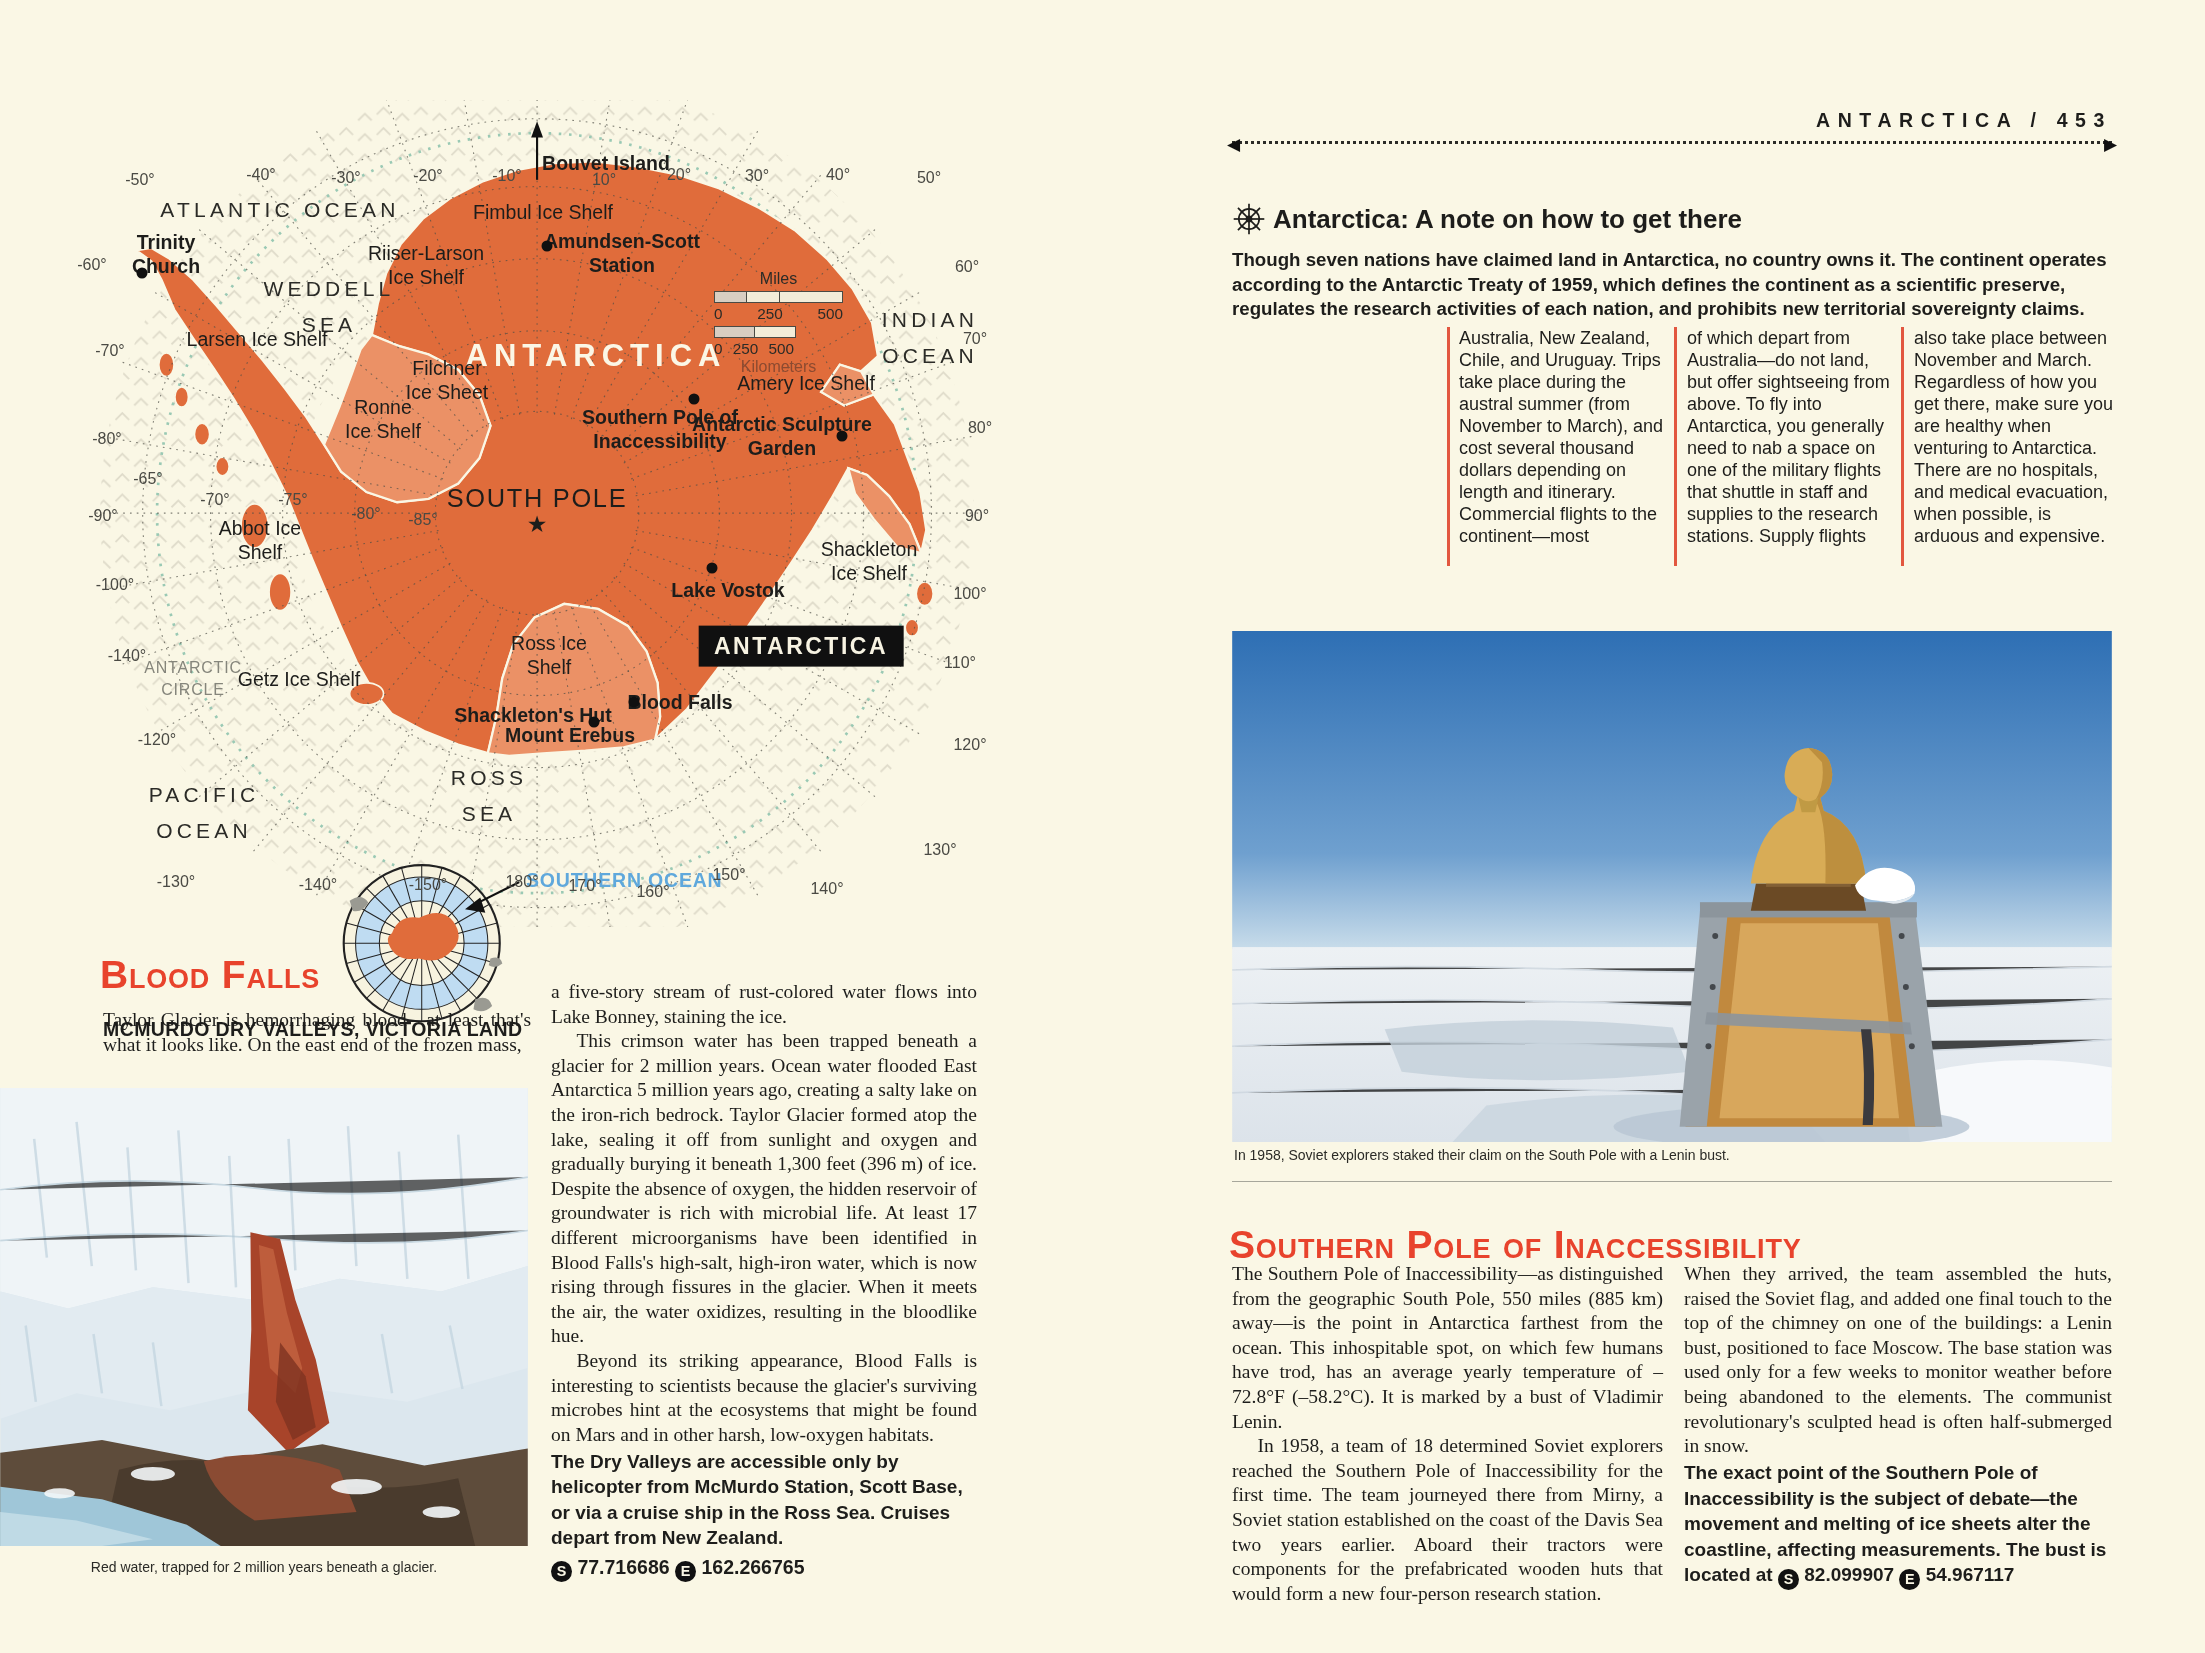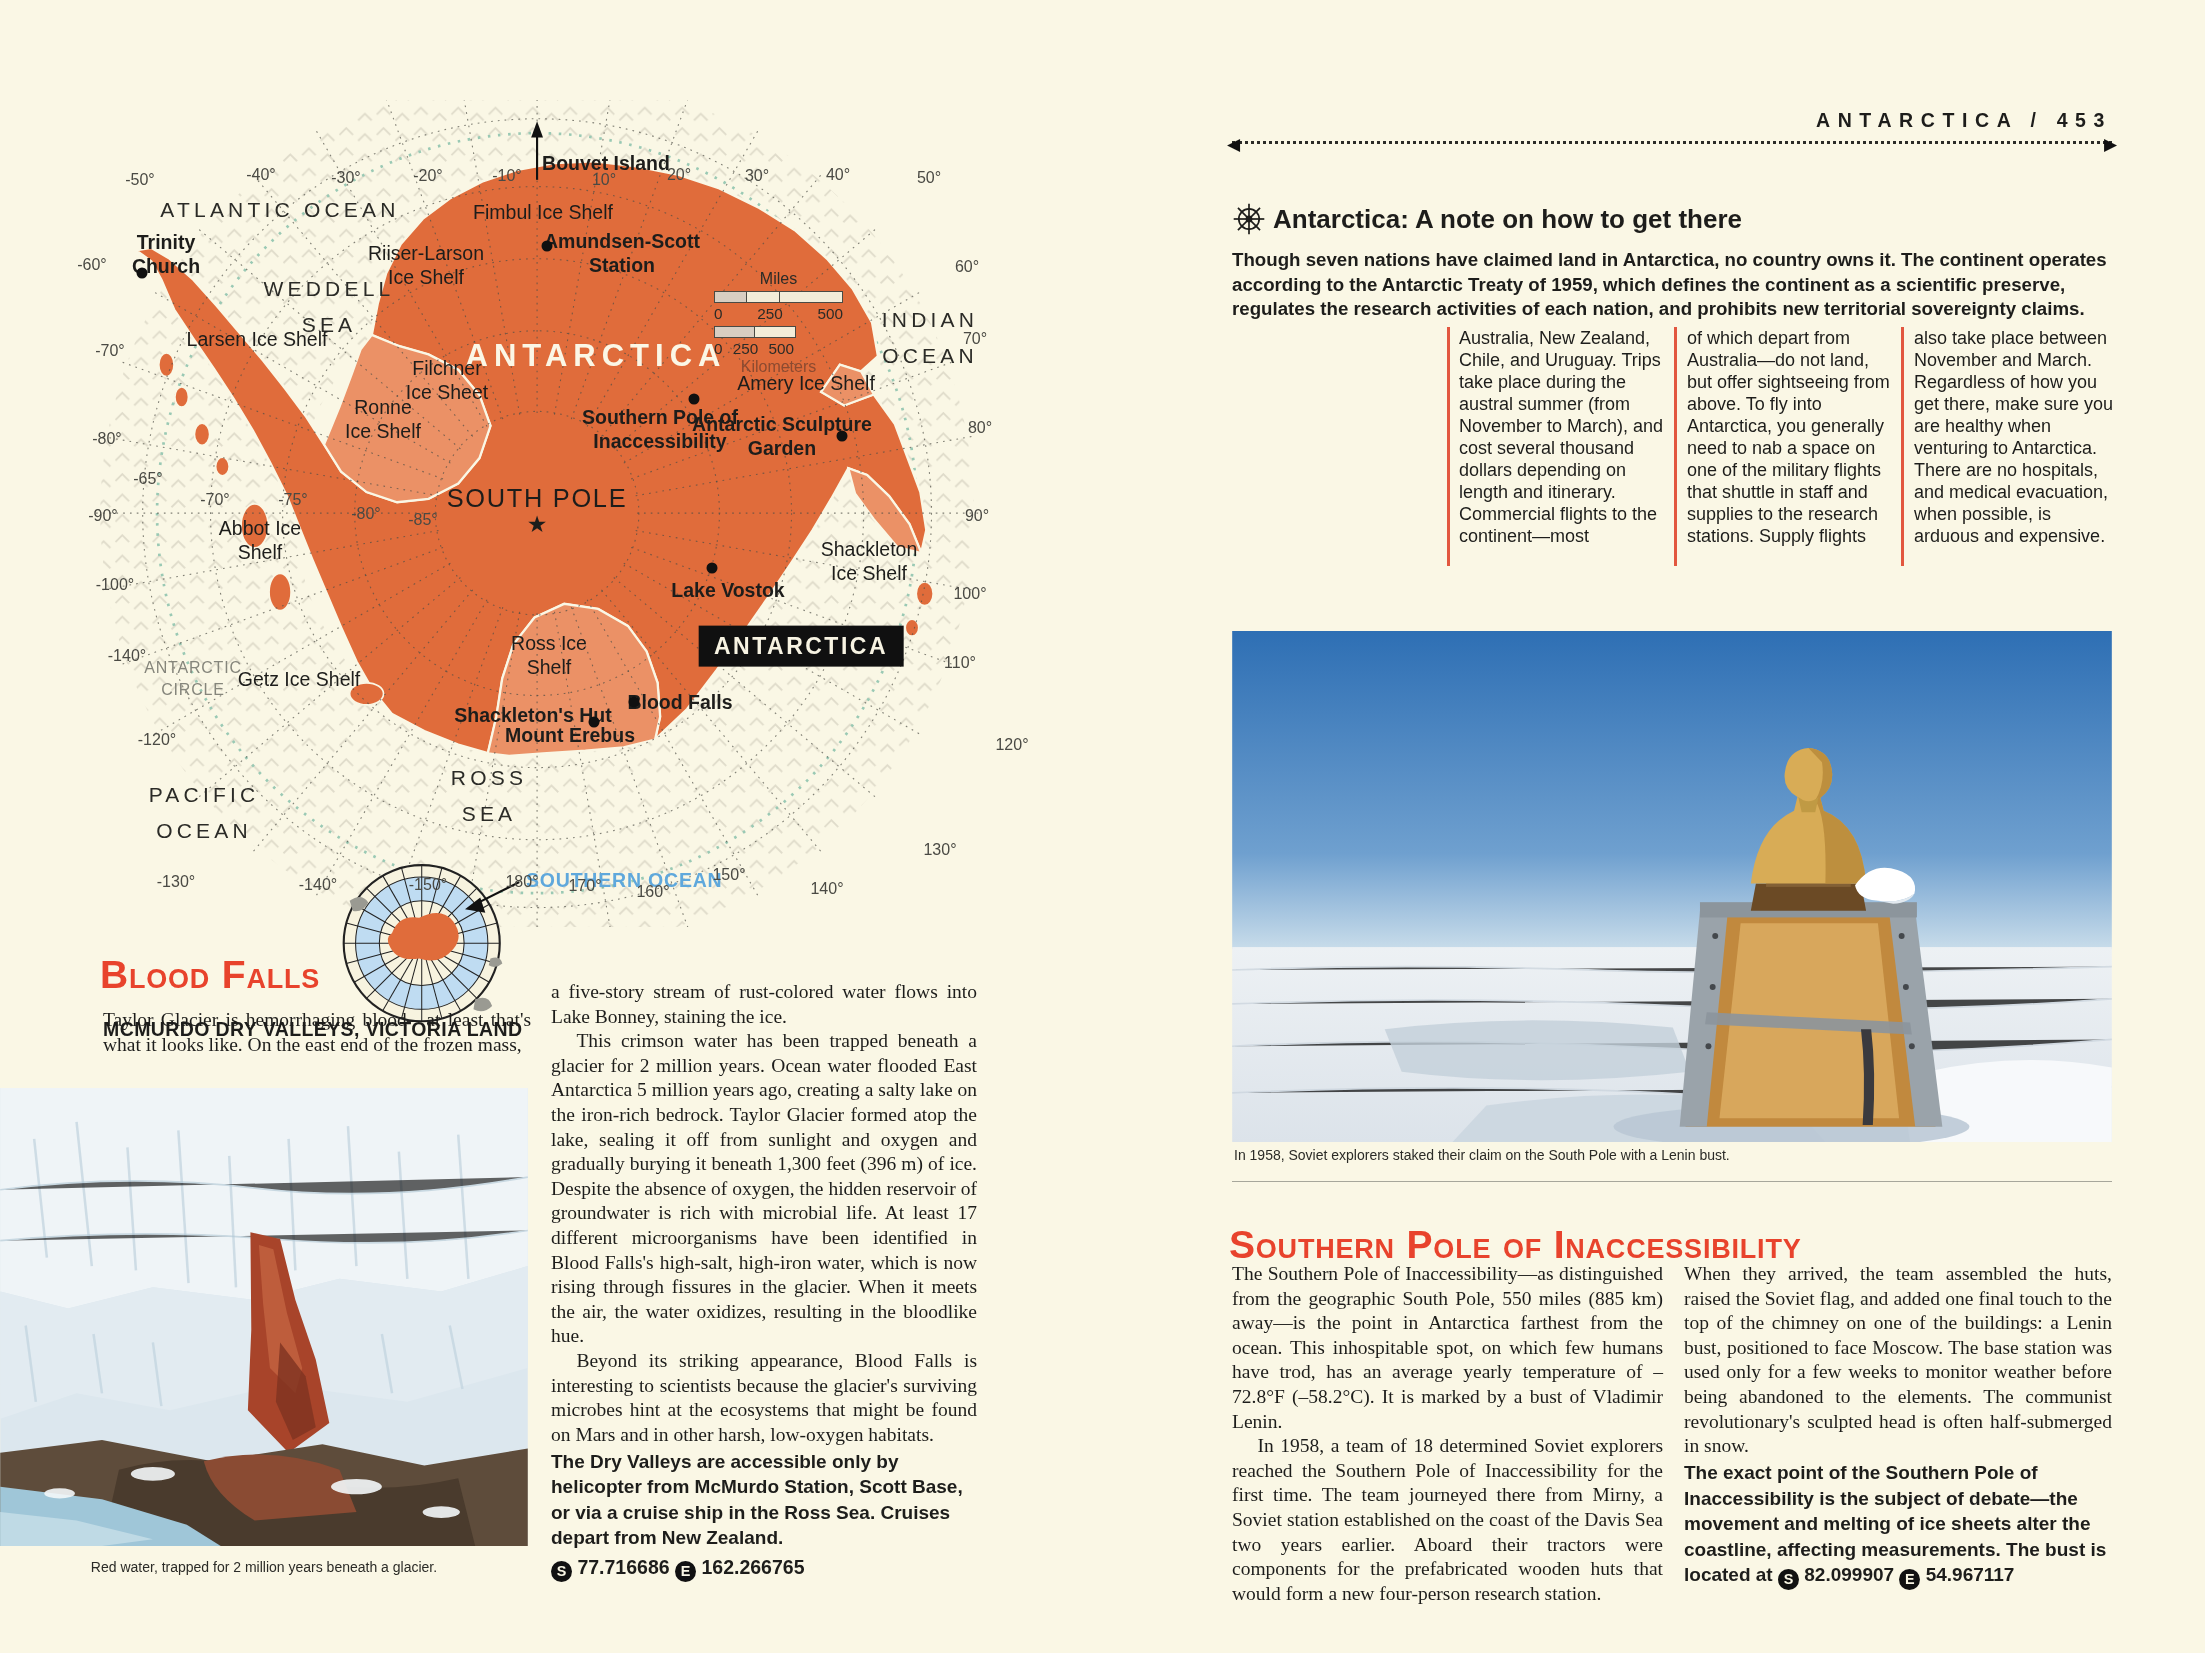--- a/index.html
+++ b/index.html
@@ -237,21 +237,21 @@
       <div class="map-label ml-grat" style="left: 679px; top: 175px;">20°</div>
       <div class="map-label ml-grat" style="left: 757px; top: 176px;">30°</div>
       <div class="map-label ml-grat" style="left: 838px; top: 175px;">40°</div>
       <div class="map-label ml-grat" style="left: 929px; top: 178px;">50°</div>
       <div class="map-label ml-grat" style="left: 967px; top: 267px;">60°</div>
       <div class="map-label ml-grat" style="left: 975px; top: 339px;">70°</div>
       <div class="map-label ml-grat" style="left: 980px; top: 428px;">80°</div>
       <div class="map-label ml-grat" style="left: 977px; top: 516px;">90°</div>
       <div class="map-label ml-grat" style="left: 970px; top: 594px;">100°</div>
       <div class="map-label ml-grat" style="left: 960px; top: 663px;">110°</div>
-      <div class="map-label ml-grat" style="left: 970px; top: 745px; margin-left: 42px;">120°</div>
+      <div class="map-label ml-grat" style="left: 970px; top: 745px;">120°</div>
       <div class="map-label ml-grat" style="left: 940px; top: 850px;">130°</div>
       <div class="map-label ml-grat" style="left: 827px; top: 889px;">140°</div>
       <div class="map-label ml-grat" style="left: 729px; top: 875px;">150°</div>
       <div class="map-label ml-grat" style="left: 653px; top: 892px;">160°</div>
       <div class="map-label ml-grat" style="left: 585px; top: 886px;">170°</div>
       <div class="map-label ml-grat" style="left: 522px; top: 882px;">180°</div>
       <div class="map-label ml-grat" style="left: 428px; top: 885px; text-align: right;">-150°</div>
       <div class="map-label ml-grat" style="left: 318px; top: 885px;">-140°</div>
       <div class="map-label ml-grat" style="left: 176px; top: 882px;">-130°</div>
       <div class="map-label ml-grat" style="left: 92px; top: 265px;">-60°</div>

